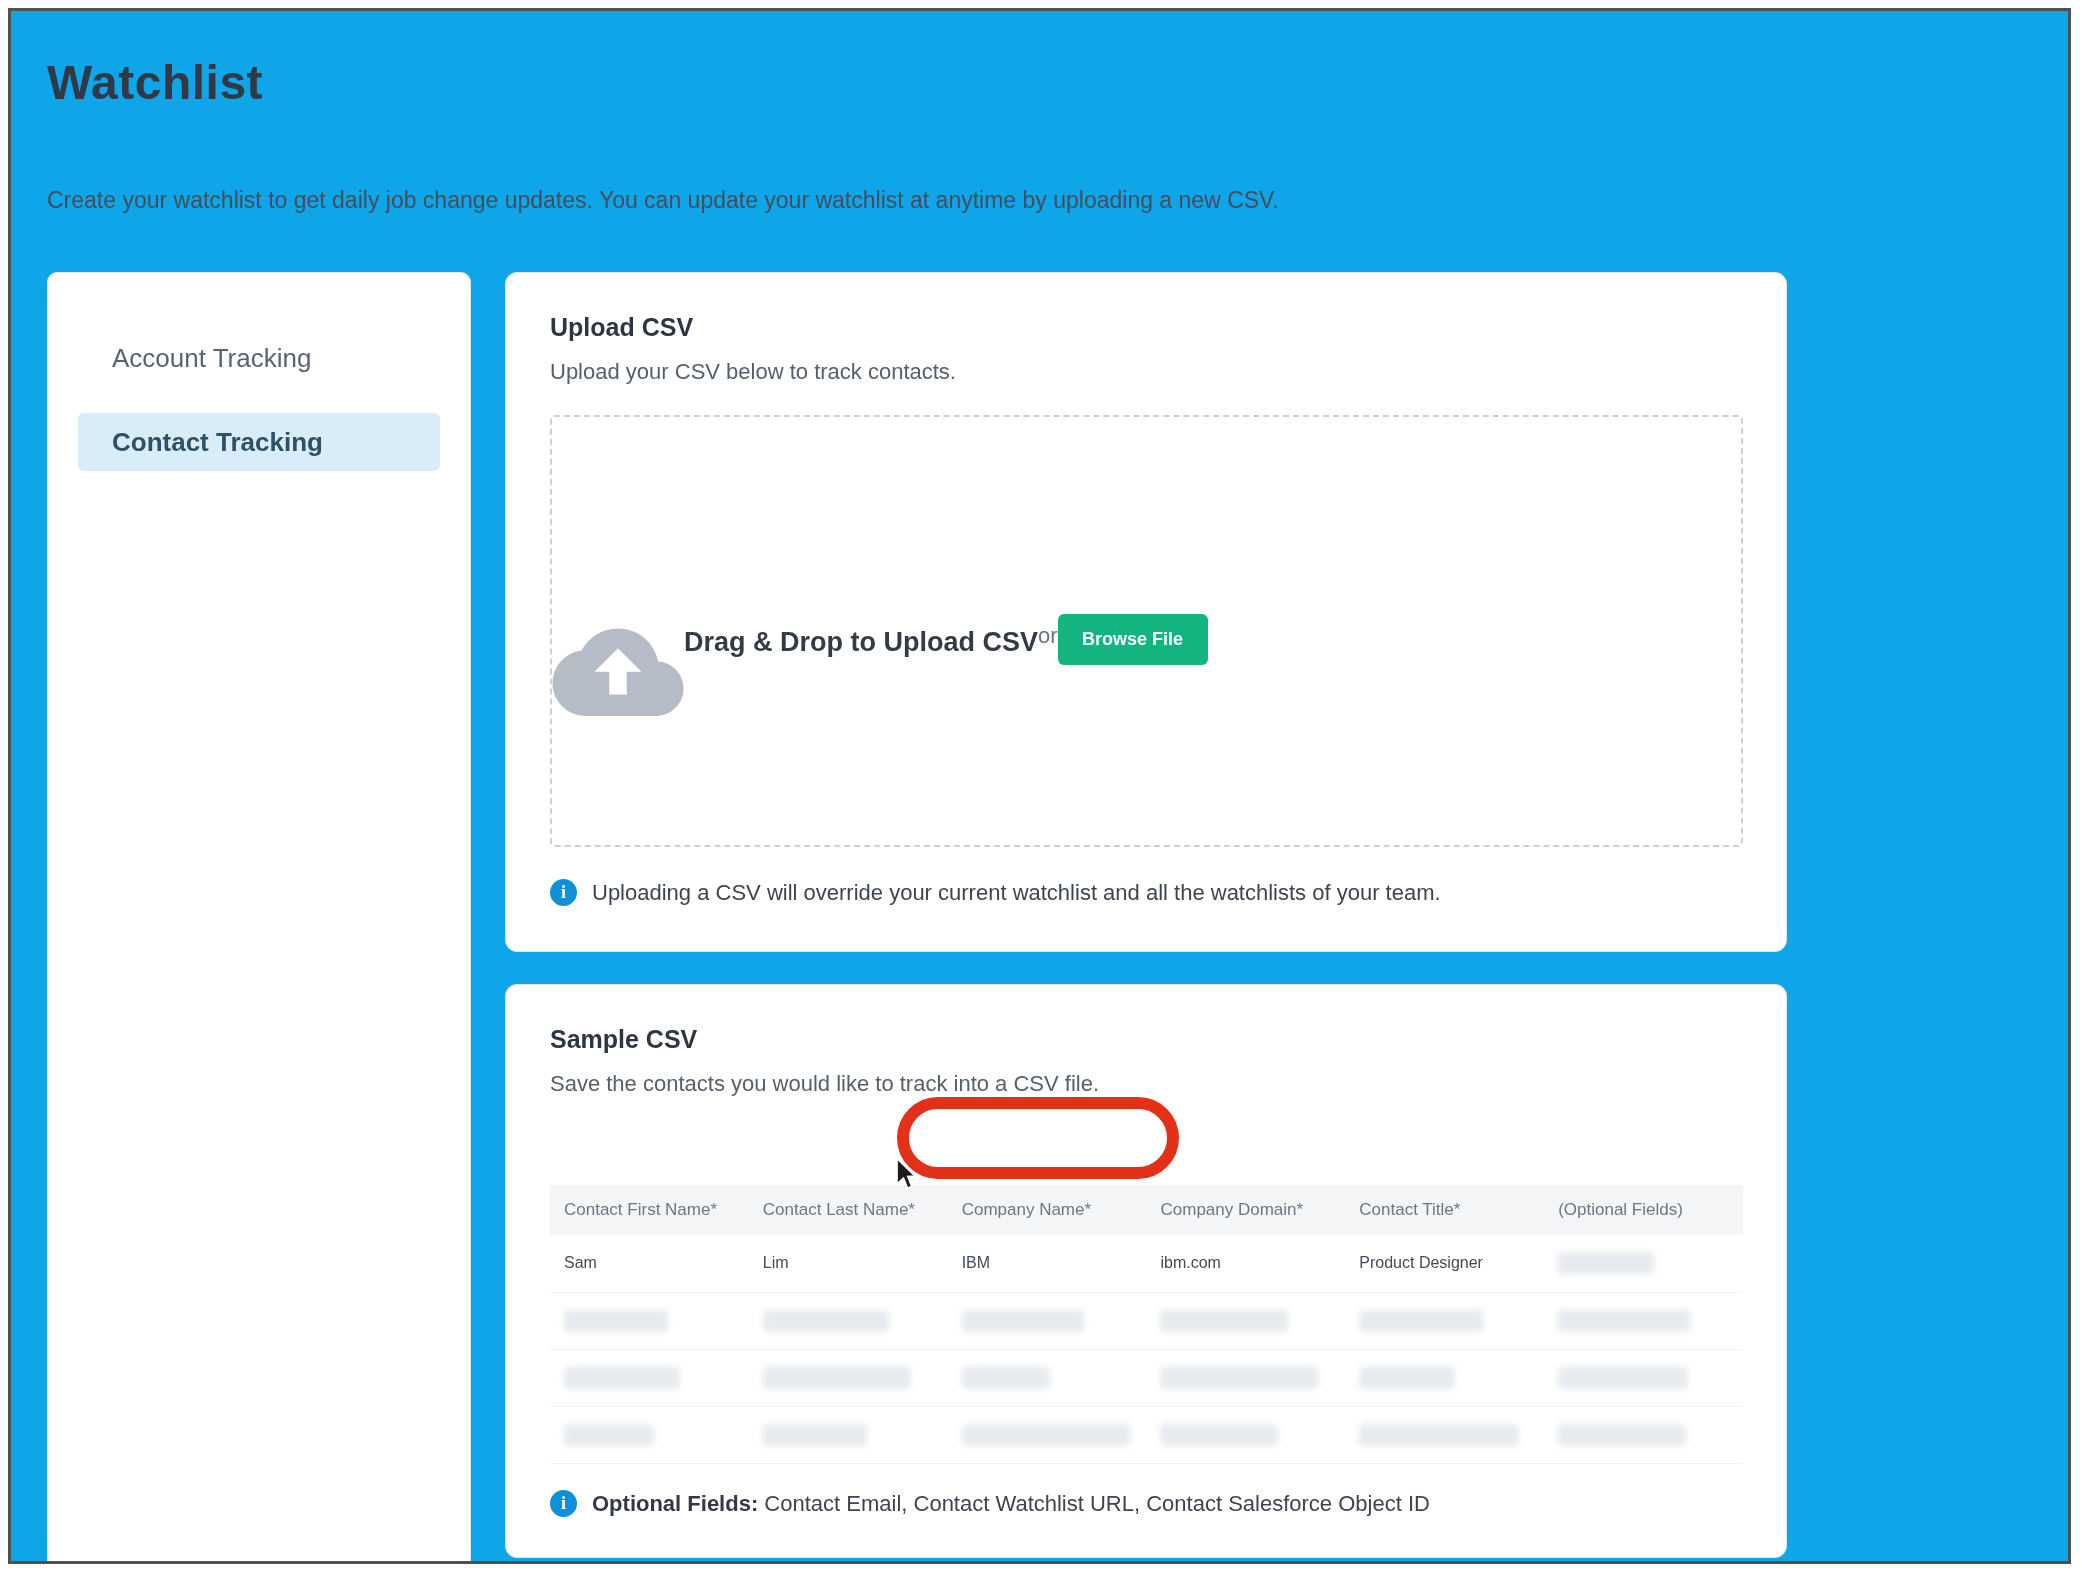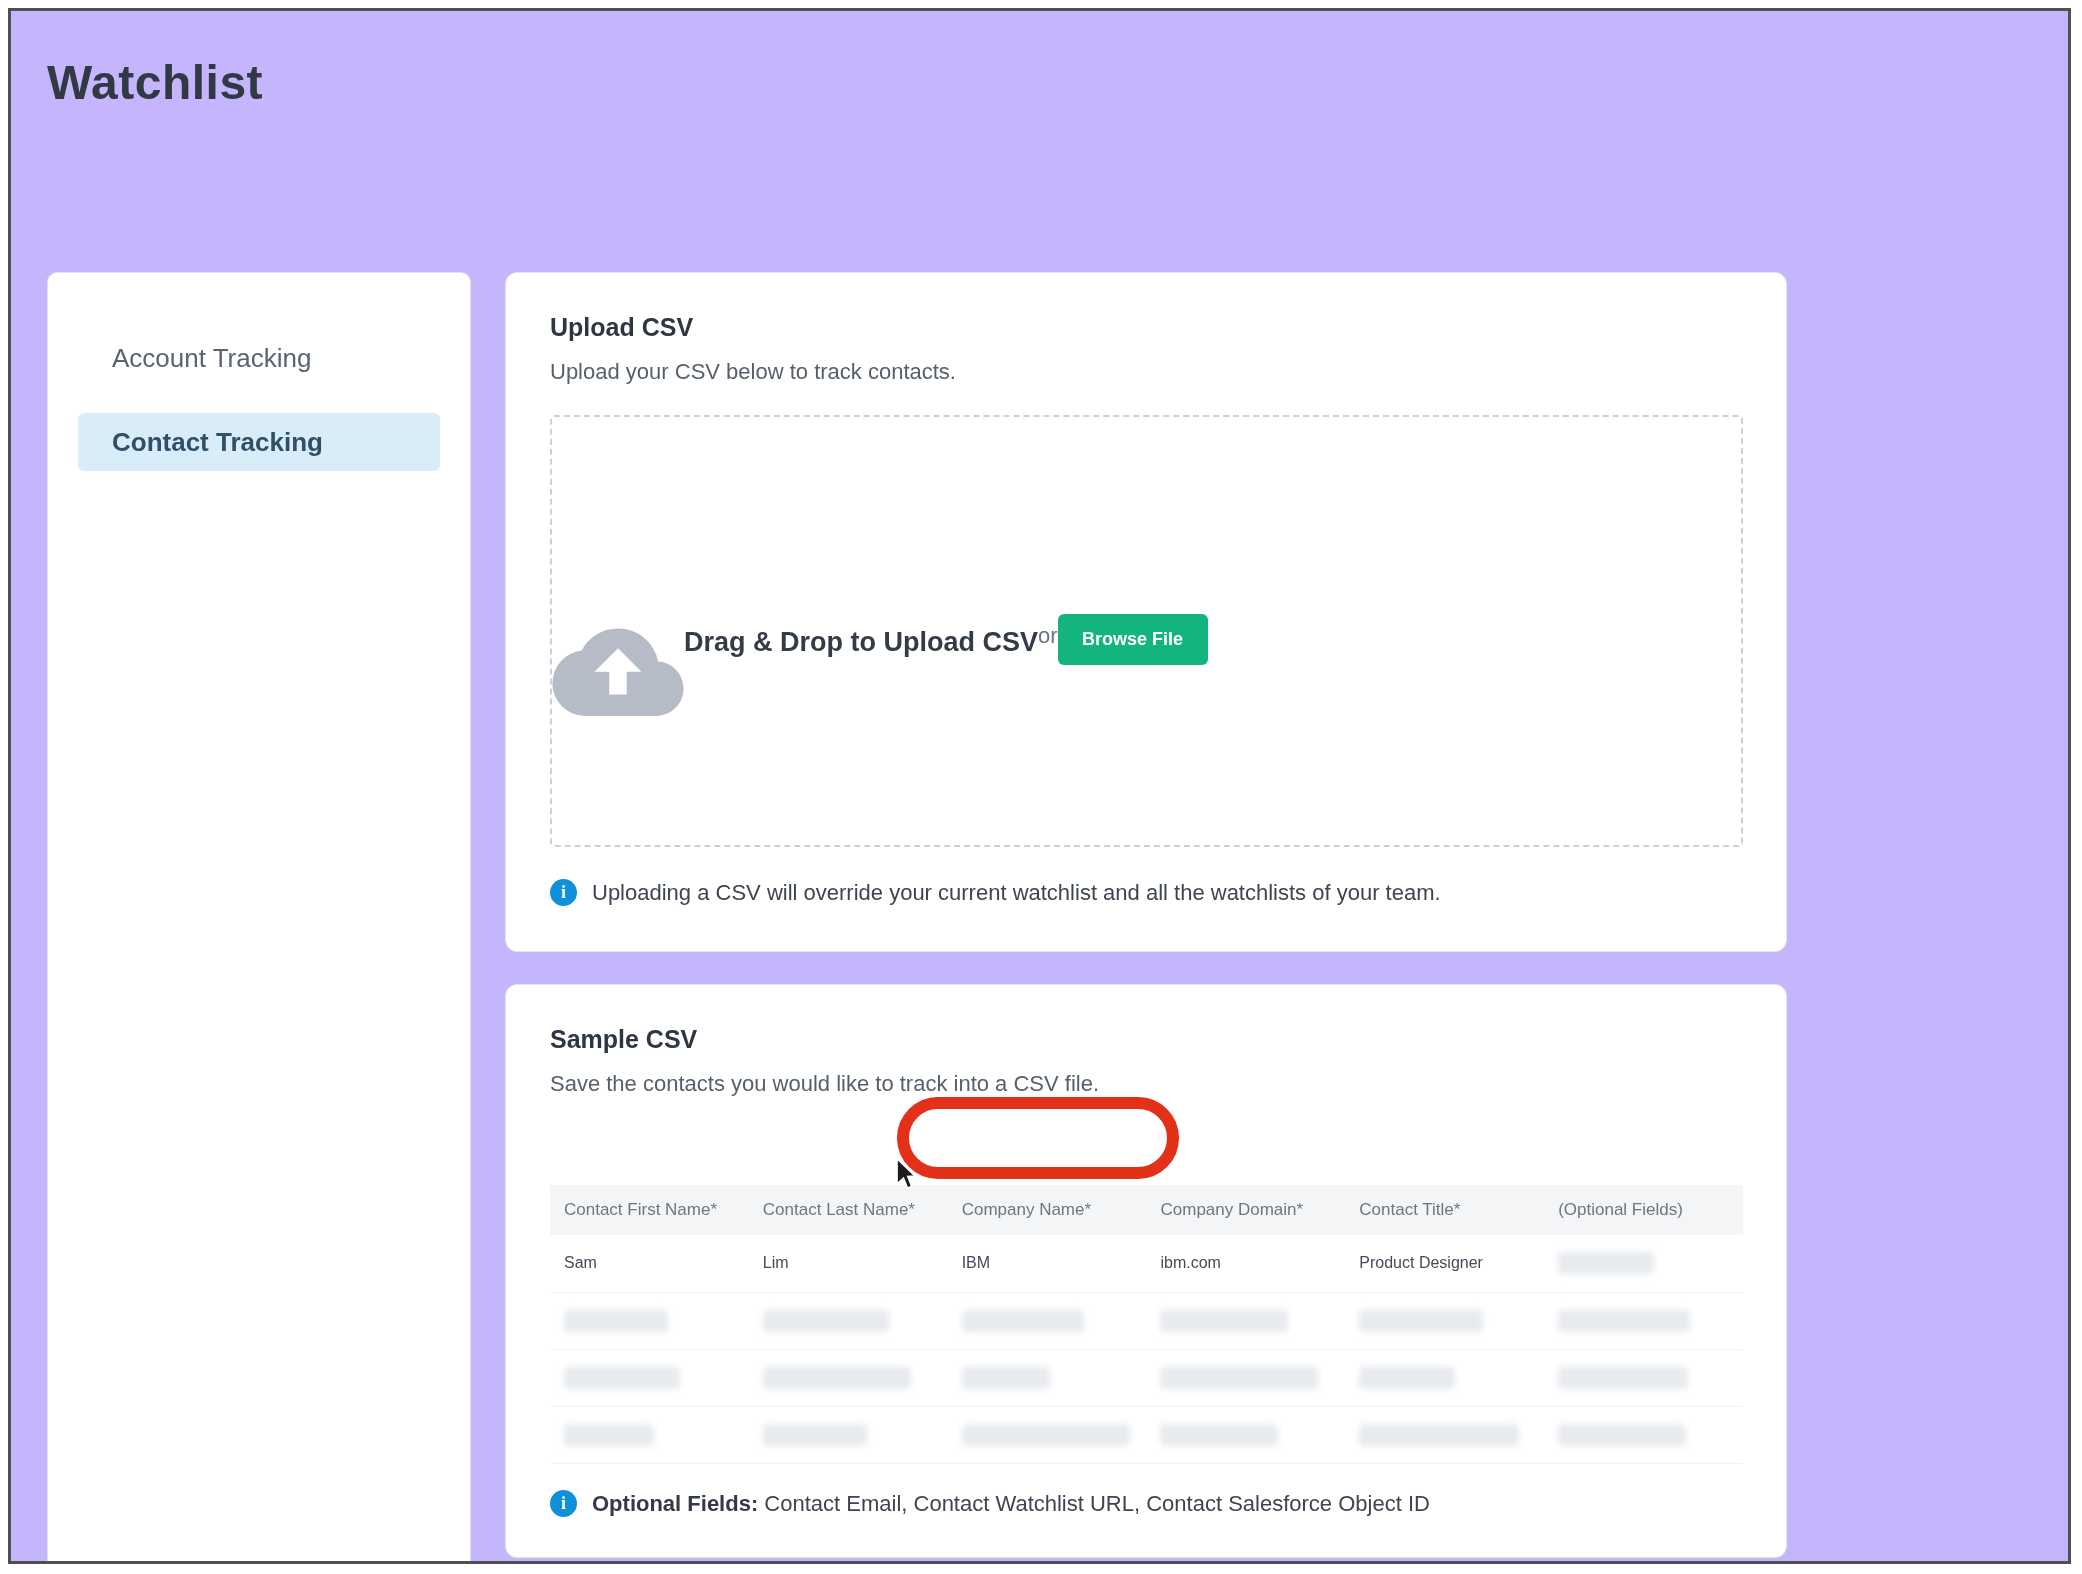--- a/index.html
+++ b/index.html
@@ -1,21 +1,21 @@
 <!DOCTYPE html>
 <html><head>
 <meta charset="utf-8">
 <style>
   * { box-sizing: border-box; margin: 0; padding: 0; }
   html, body { width: 2082px; height: 1574px; background: #ffffff; }
   body { font-family: "Liberation Sans", sans-serif; position: relative; }
 
   .frame {
     position: absolute; left: 8px; top: 8px; width: 2063px; height: 1556px;
-    border: 3px solid #505050; background: #c4b5fd; overflow: hidden;
+    border: 3px solid #505050; background: #0ea5e9; overflow: hidden;
   }
 
   .page-title {
     position: absolute; left: 36px; top: 44px;
     font-size: 48px; font-weight: bold; color: #313944; letter-spacing: .5px;
   }
   .page-subtitle {
     position: absolute; left: 36px; top: 176px;
     font-size: 23px; color: #454e5b;
   }
@@ -117,20 +117,21 @@
     pointer-events: none;
   }
   .cursor { position: absolute; left: 882px; top: 1146px; z-index: 6; }
 </style>
 </head>
 <body>
 
 <div class="frame">
 
   <div class="page-title">Watchlist</div>
+  <div class="page-subtitle">Create your watchlist to get daily job change updates. You can update your watchlist at anytime by uploading a new CSV.</div>
 
   <div class="sidebar">
     <div class="side-item inactive">
       <span>Account Tracking</span>
     </div>
     <div class="side-item active">
       <span>Contact Tracking</span>
     </div>
   </div>
 

